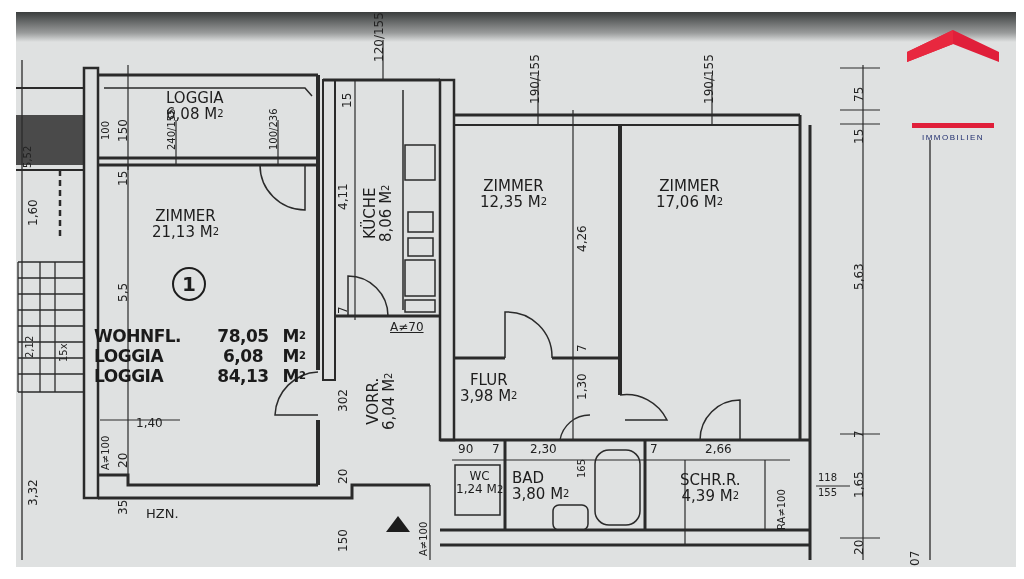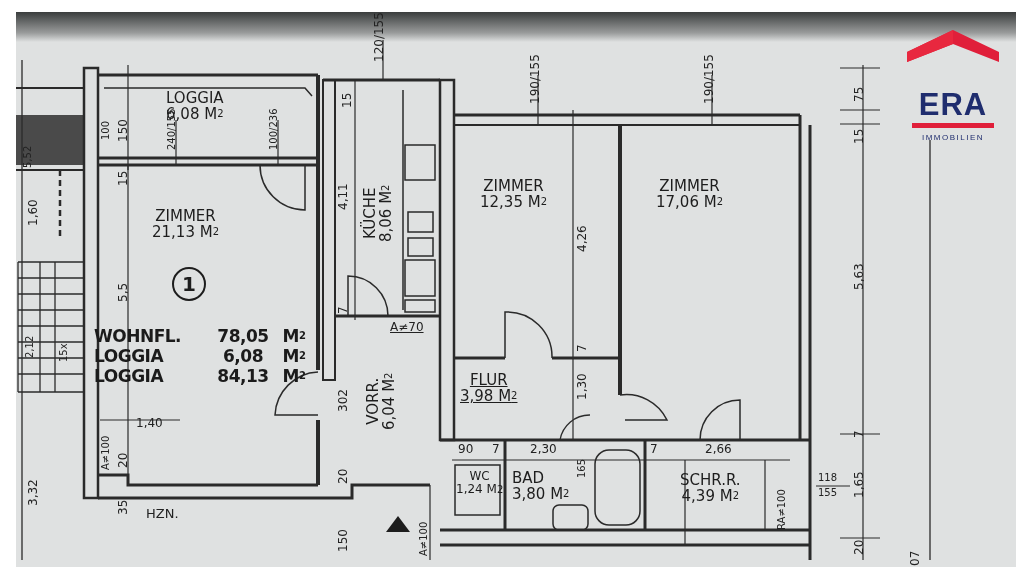--- a/index.html
+++ b/index.html
@@ -127,21 +127,20 @@
     <line x1="712" y1="75" x2="712" y2="125" stroke-width="1.2"></line>
     <line x1="100" y1="420" x2="180" y2="420" stroke-width="1.2"></line>
   </g>
 </svg>
 
 <div id="logo">
   <svg class="roof" width="92" height="32" viewBox="0 0 92 32" style="position:absolute;left:2px;top:0;">
     <polygon points="46,0 92,22 92,32 46,14 0,32 0,22" fill="#e01f3a"></polygon>
     <polygon points="0,22 46,0 46,14 0,32" fill="#e8283f"></polygon>
   </svg>
-  <div class="word">ERA</div>
   <div class="bar"></div>
   <div class="sub">IMMOBILIEN</div>
 </div>
 
 <div class="lbl" style="left:166px;top:90px;">
   <div>LOGGIA</div>
   <div><span>6,08 M</span><span class="sup">2</span></div>
 </div>
 <div class="lbl" style="left:152px;top:208px;">
   <div>ZIMMER</div>
@@ -157,21 +156,21 @@
   <div><span>12,35 M</span><span class="sup">2</span></div>
 </div>
 <div class="lbl" style="left:656px;top:178px;">
   <div>ZIMMER</div>
   <div><span>17,06 M</span><span class="sup">2</span></div>
 </div>
 <div class="lbl v" style="left:365px;top:430px;">
   <div>VORR.</div>
   <div><span>6,04 M</span><span class="sup">2</span></div>
 </div>
-<div class="lbl" style="left:460px;top:372px;text-decoration:underline;">
+<div class="lbl" style="left:460px;top:372px;">
   <div>FLUR</div>
   <div><span>3,98 M</span><span class="sup">2</span></div>
 </div>
 <div class="lbl" style="left:456px;top:470px;font-size:12px;line-height:13px;">
   <div>WC</div>
   <div><span>1,24 M</span><span class="sup">2</span></div>
 </div>
 <div class="lbl" style="left:512px;top:470px;text-align:left;">
   <div>BAD</div>
   <div><span>3,80 M</span><span class="sup">2</span></div>

